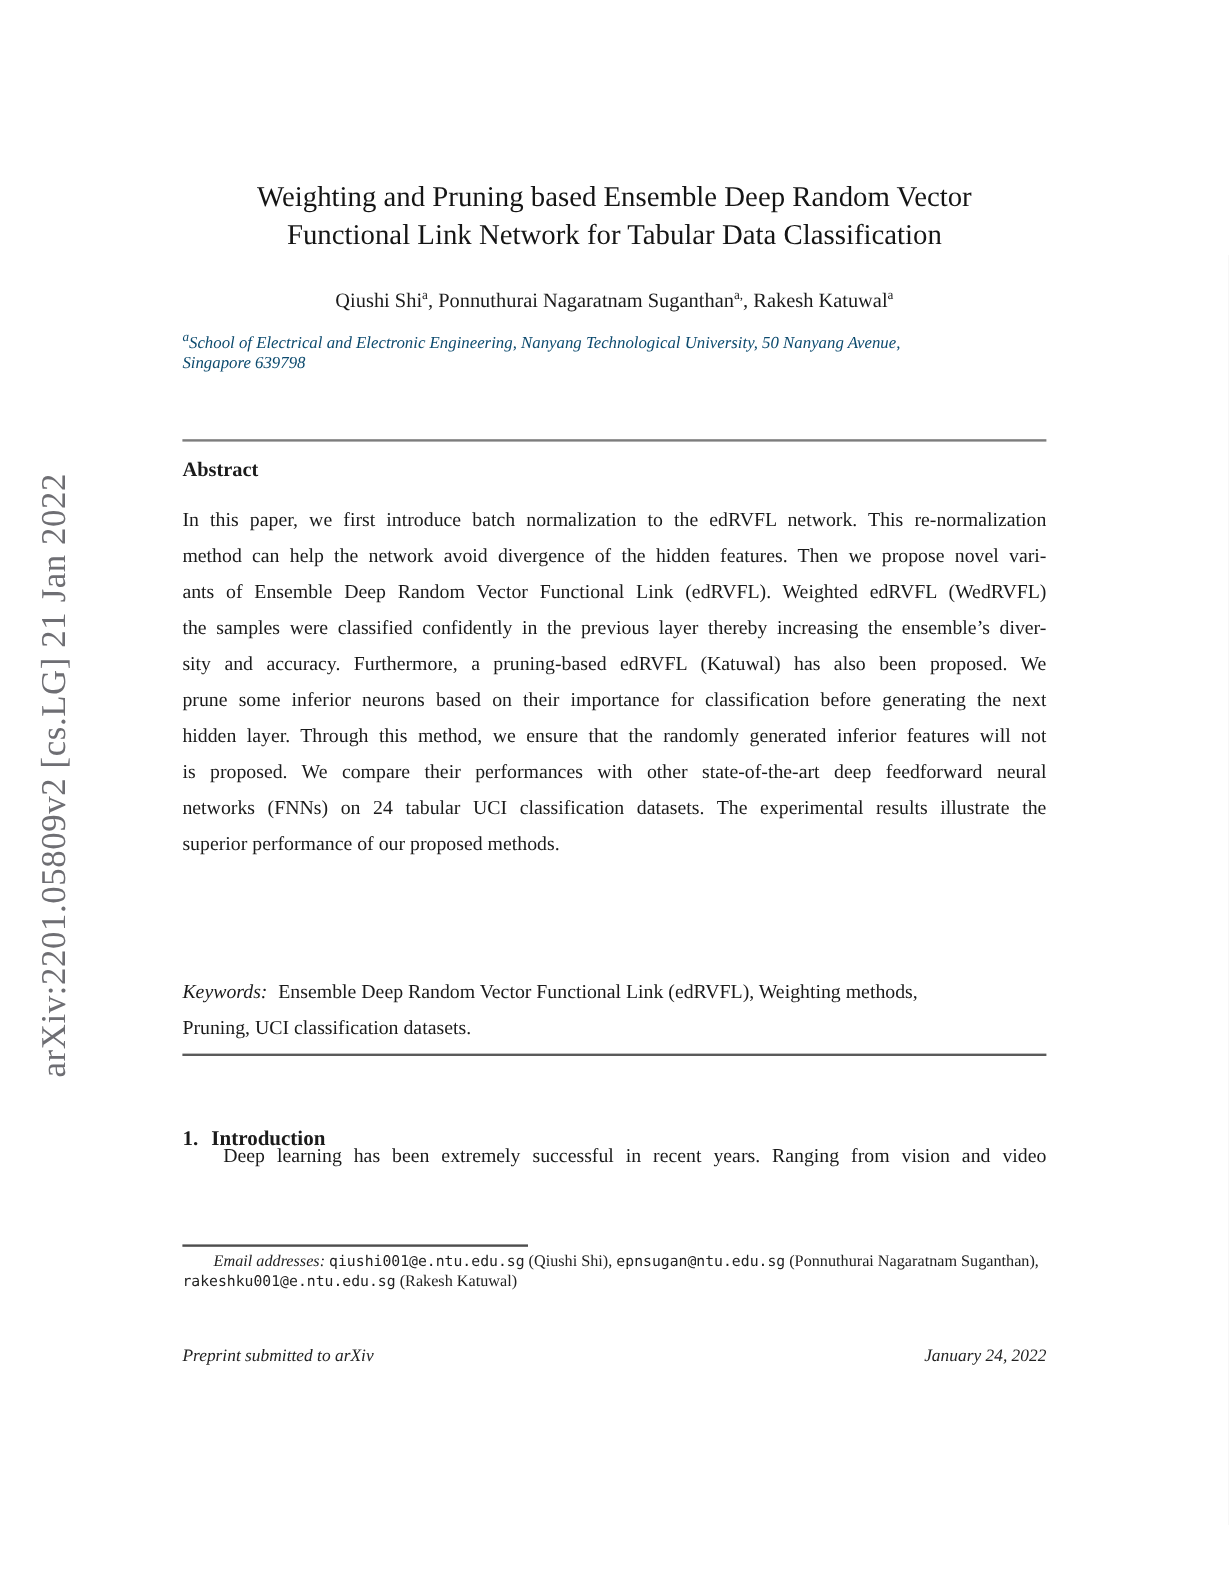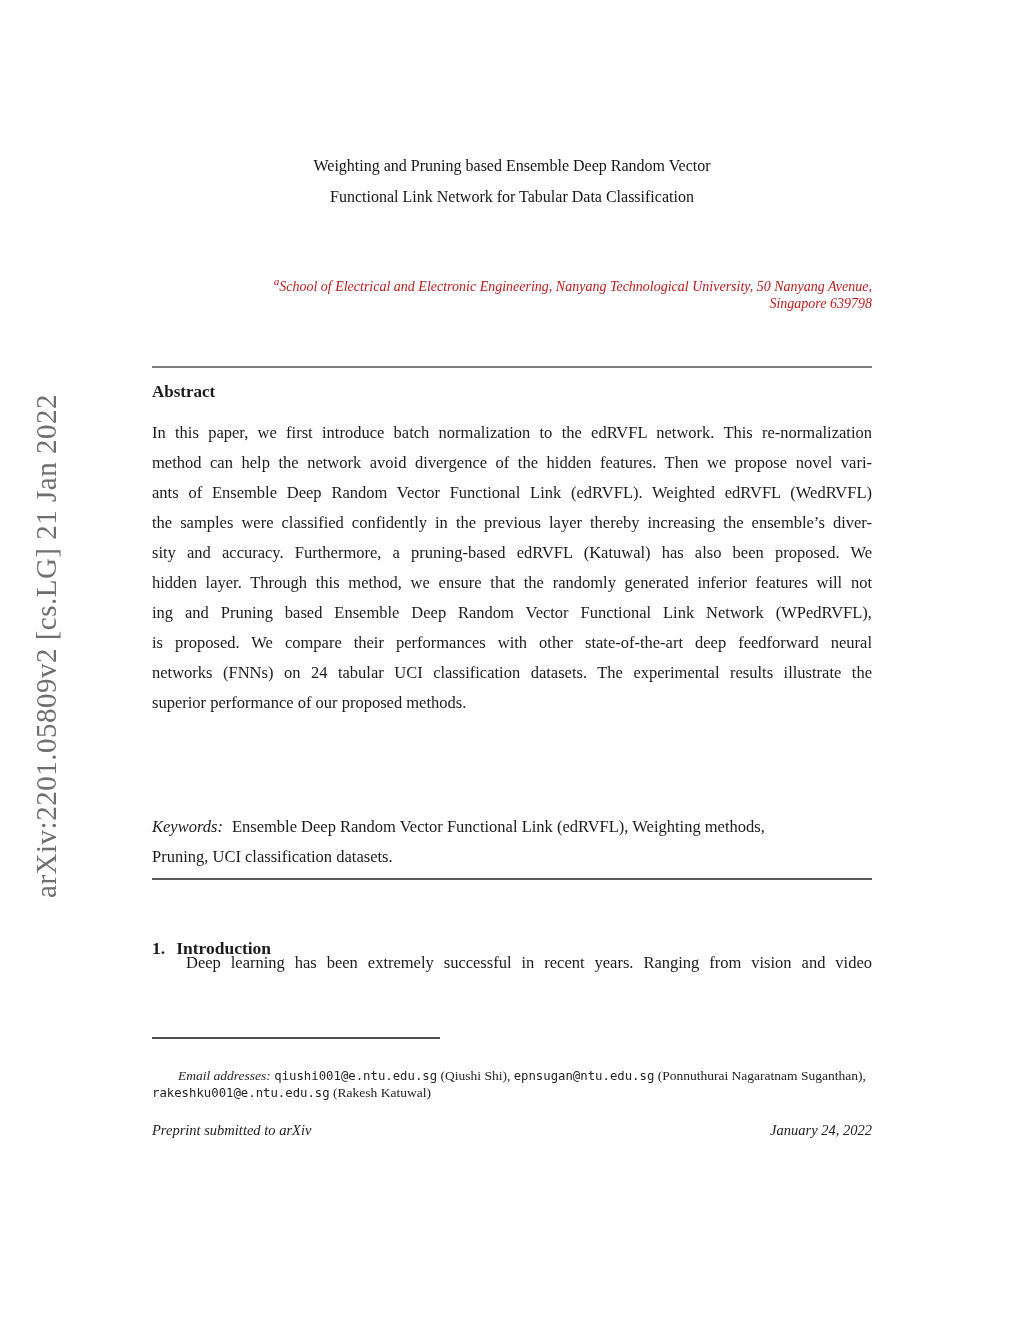--- a/index.html
+++ b/index.html
@@ -26,24 +26,24 @@
     left: 46px;
     top: 646px;
     transform: translate(-50%, -50%) rotate(-90deg);
     white-space: nowrap;
     font-size: 29px;
     letter-spacing: 0.5px;
     color: #6e6e73;
   }
 
   
-  .title { top: 150px; text-align: center; font-size: 16px; line-height: 31px; color: #151515; }
+  .title { top: 150px; text-align: center; font-size: 24px; line-height: 31px; color: #151515; }
   .authors { top: 240px; text-align: center; font-size: 17px; }
   .authors sup, .affiliation sup { font-size: 11px; }
-  .affiliation { top: 273px; text-align: right; font-style: italic; font-size: 14px; line-height: 17px; color: #b91c1c; }
+  .affiliation { top: 273px; text-align: left; font-style: italic; font-size: 14px; line-height: 17px; color: #0c4a6e; }
 
   
   .rule { position: absolute; left: 152px; width: 720px; height: 2px; background: #7d7d7d; }
   .rule-top { top: 366px; }
   .rule-bottom { top: 878px; height: 1.5px; background: #5a5a5a; }
   .footnote-rule { position: absolute; left: 152px; top: 1037px; width: 288px; height: 1.5px; background: #4d4d4d; }
 
   .abstract-heading { top: 382px; font-weight: bold; font-size: 17px; }
 
   
@@ -62,56 +62,59 @@
   .keywords { top: 812px; font-size: 16.5px; }
   .kw-line { height: 30px; line-height: 30px; }
   .kw-label { font-style: italic; margin-right: 9px; }
 
   .section-heading { top: 938px; font-weight: bold; font-size: 17.5px; }
   .section-number { margin-right: 11px; }
 
   .intro-lines { top: 948px; }
   .intro-lines .jline:first-child { text-indent: 34px; }
 
-  .footnote { top: 1043px; font-size: 13.5px; line-height: 16.5px; text-indent: 26px; color: #222; margin-top: 25px; }
+  .footnote { top: 1043px; font-size: 13.5px; line-height: 16.5px; text-indent: 26px; color: #222; }
   .fn-label { font-style: italic; }
   .fn-email { font-family: "DejaVu Sans Mono", monospace; font-size: 12.3px; }
 
   .footer { top: 1122px; display: flex; justify-content: space-between; font-style: italic; font-size: 14.5px; color: #222; text-align: center; }
 </style>
 </head>
 <body>
 
 <div class="page">
 
   <div class="arxiv-banner">arXiv:2201.05809v2 [cs.LG] 21 Jan 2022</div>
 
   <div class="content-col title">
       <div>Weighting and Pruning based Ensemble Deep Random Vector</div>
       <div>Functional Link Network for Tabular Data Classification</div>
     </div>
 
+  <div class="content-col authors">
+    <span>Qiushi Shi</span><sup>a</sup><span>, </span><span>Ponnuthurai Nagaratnam Suganthan</span><sup>a,</sup><span>, </span><span>Rakesh Katuwal</span><sup>a</sup>
+  </div>
 
   <div class="content-col affiliation">
     <div><sup>a</sup><span>School of Electrical and Electronic Engineering, Nanyang Technological University, 50 Nanyang Avenue,</span></div>
     <div>Singapore 639798</div>
   </div>
 
   <div class="rule rule-top"></div>
 
   <div class="content-col abstract-heading">Abstract</div>
 
   <div class="content-col lines-block abstract-lines">
       <div class="jline">In this paper, we first introduce batch normalization to the edRVFL network. This re-normalization</div>
       <div class="jline">method can help the network avoid divergence of the hidden features. Then we propose novel vari-</div>
       <div class="jline">ants of Ensemble Deep Random Vector Functional Link (edRVFL). Weighted edRVFL (WedRVFL)</div>
       <div class="jline">the samples were classified confidently in the previous layer thereby increasing the ensemble’s diver-</div>
       <div class="jline">sity and accuracy. Furthermore, a pruning-based edRVFL (Katuwal) has also been proposed. We</div>
+      <div class="jline">prune some inferior neurons based on their importance for classification before generating the next</div>
       <div class="jline">hidden layer. Through this method, we ensure that the randomly generated inferior features will not</div>
-      <div class="jline">ing and Pruning based Ensemble Deep Random Vector Functional Link Network (WPedRVFL),</div>
       <div class="jline">is proposed. We compare their performances with other state-of-the-art deep feedforward neural</div>
       <div class="jline">networks (FNNs) on 24 tabular UCI classification datasets. The experimental results illustrate the</div>
       <div class="jline">superior performance of our proposed methods.</div>
     </div>
 
   <div class="content-col keywords">
     <div class="kw-line"><span class="kw-label">Keywords:</span><span>Ensemble Deep Random Vector Functional Link (edRVFL), Weighting methods,</span></div>
     <div class="kw-line">Pruning, UCI classification datasets.</div>
   </div>
 

